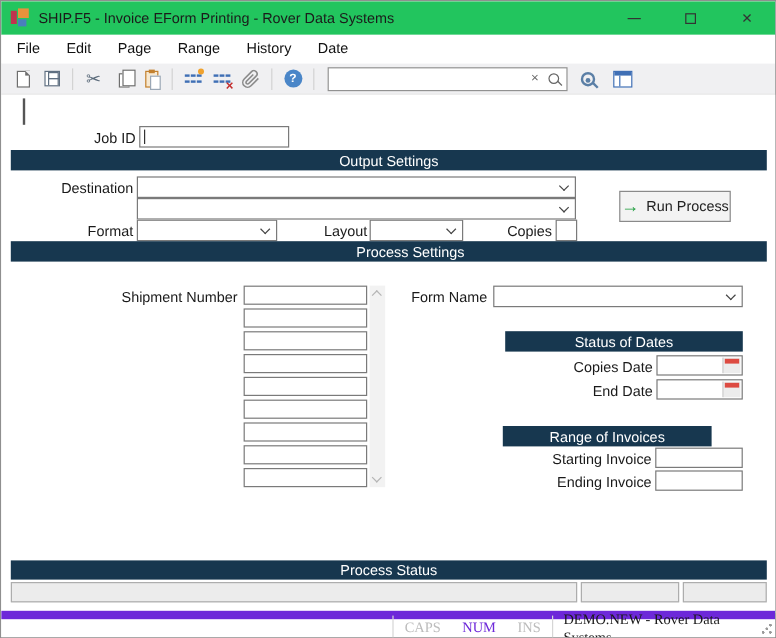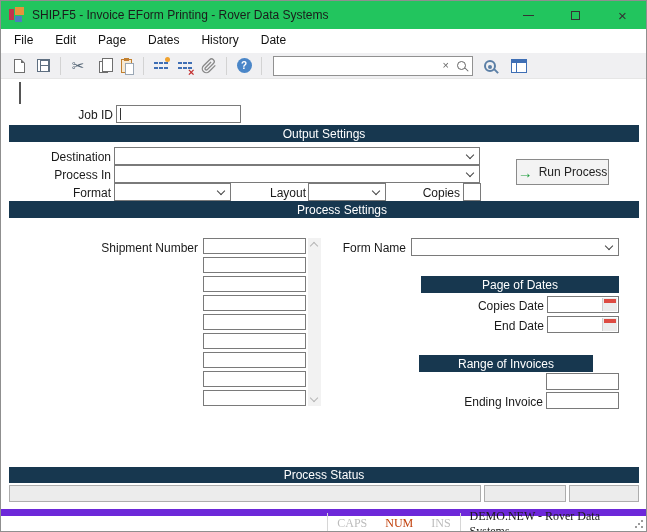--- a/index.html
+++ b/index.html
@@ -83,21 +83,21 @@
   .sb-down{ bottom:5px; transform:rotate(45deg); }
   .cal-field{ position:absolute; background:#fff; border:1px solid #7a7a7a; }
   .cal-icon{ position:absolute; right:1px; top:1px; width:15px; height:13px; background:#ececec; border-left:1px solid #cfcfcf; }
   .cal-icon::before{ content:""; position:absolute; left:1px; right:1px; top:1px; height:4px; background:#dd4b42; }
   .status-field{ position:absolute; height:17px; background:#ececec; border:1px solid #adadad; }
   
   .statusbar{ position:absolute; bottom:0; left:0; right:0; height:22px; background:#fff;
     border-top:7px solid #6d28d9; display:flex; align-items:center; font-size:12px;font-family:Liberation Serif, serif; }
   .sb-sep{ width:1px; height:22px; background:#d6d6d6; }
   .kstate{ padding:0 9px; color:#bcbcbc; }
-  .kstate.on{ color:#c2410c; }
+  .kstate.on{ color:#6d28d9; }
   .session{ padding:0 10px 0 9px; color:#1a1a1a; }
   .grip{ position:absolute; right:2px; bottom:2px; width:10px; height:10px;
     background:
       radial-gradient(circle at 8px 2px, #9a9a9a 1px, transparent 1.3px),
       radial-gradient(circle at 8px 8px, #9a9a9a 1px, transparent 1.3px),
       radial-gradient(circle at 2px 8px, #9a9a9a 1px, transparent 1.3px),
       radial-gradient(circle at 5px 5px, #9a9a9a 1px, transparent 1.3px); }
 </style>
 </head>
 <body>
@@ -121,21 +121,21 @@
       <div class="win-btn">
           <span class="close-glyph">×</span>
         </div>
     </div>
   </div>
 
   <div class="menubar">
     <div class="menu-item">File</div>
     <div class="menu-item">Edit</div>
     <div class="menu-item">Page</div>
-    <div class="menu-item">Dates</div>
+    <div class="menu-item">Range</div>
     <div class="menu-item">History</div>
     <div class="menu-item">Date</div>
   </div>
 
   <div class="toolbar">
     <div class="tb-btn">
         <div class="i-page"></div>
       </div>
     <div class="tb-btn">
         <div class="i-save"></div>
@@ -206,21 +206,20 @@
         <div class="inner-caret"></div>
       </div>
 
     <div class="band" style="left:8px; top:46px; width:630px;">Output Settings</div>
 
     <div class="flabel" style="left:20px; top:70px; width:90px;">Destination</div>
     <div class="combo" style="left:113px; top:68px; width:366px; height:18px;">
       <span></span><div class="chev"></div>
     </div>
 
-    <div class="flabel" style="left:20px; top:88px; width:90px;">Process In</div>
     <div class="combo" style="left:113px; top:86px; width:366px; height:18px;">
       <span></span><div class="chev"></div>
     </div>
 
     <div class="flabel" style="left:20px; top:106px; width:90px;">Format</div>
     <div class="combo" style="left:113px; top:104px; width:117px; height:18px;">
       <span></span><div class="chev"></div>
     </div>
     <div class="flabel" style="left:245px; top:106px; width:60px;">Layout</div>
     <div class="combo" style="left:307px; top:104px; width:78px; height:18px;">
@@ -249,33 +248,34 @@
     <div class="scrollbar">
       <div class="sb-arrow sb-up"></div>
       <div class="sb-arrow sb-down"></div>
     </div>
 
     <div class="flabel" style="left:330px; top:161px; width:75px;">Form Name</div>
     <div class="combo" style="left:410px; top:159px; width:208px; height:18px;">
       <span></span><div class="chev"></div>
     </div>
 
-    <div class="band" style="left:420px; top:197px; width:198px;">Page of Dates</div>
+    <div class="band" style="left:420px; top:197px; width:198px;">Status of Dates</div>
     <div class="flabel" style="left:443px; top:219px; width:100px;">Copies Date</div>
     <div class="cal-field" style="left:546px; top:217px; width:72px; height:17px;">
       <span></span>
       <div class="cal-icon"></div>
     </div>
     <div class="flabel" style="left:443px; top:239px; width:100px;">End Date</div>
     <div class="cal-field" style="left:546px; top:237px; width:72px; height:17px;">
       <span></span>
       <div class="cal-icon"></div>
     </div>
 
     <div class="band" style="left:418px; top:276px; width:174px;">Range of Invoices</div>
+    <div class="flabel" style="left:442px; top:296px; width:100px;">Starting Invoice</div>
     <div class="tfield" style="left:545px; top:294px; width:73px; height:17px;"></div>
     <div class="flabel" style="left:442px; top:315px; width:100px;">Ending Invoice</div>
     <div class="tfield" style="left:545px; top:313px; width:73px; height:17px;"></div>
 
     <div class="band" style="left:8px; top:388px; width:630px; height:16px;">Process Status</div>
     <div class="status-field" style="left:8px; top:406px; width:472px;"></div>
     <div class="status-field" style="left:483px; top:406px; width:82px;"></div>
     <div class="status-field" style="left:568px; top:406px; width:70px;"></div>
   </div>
 

